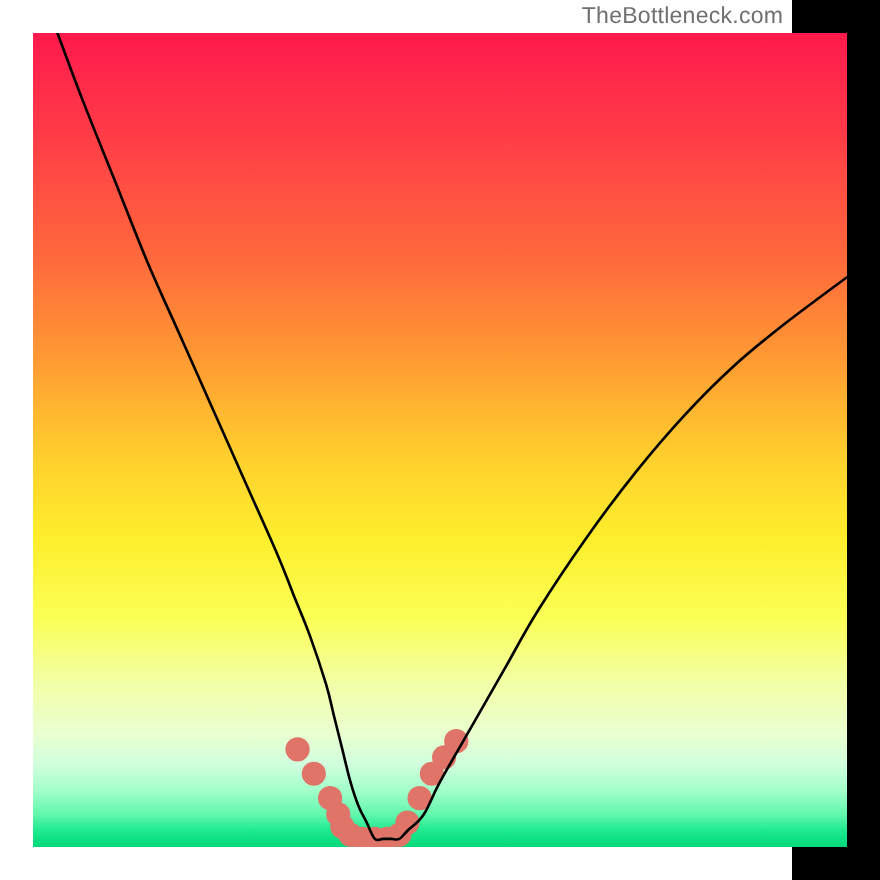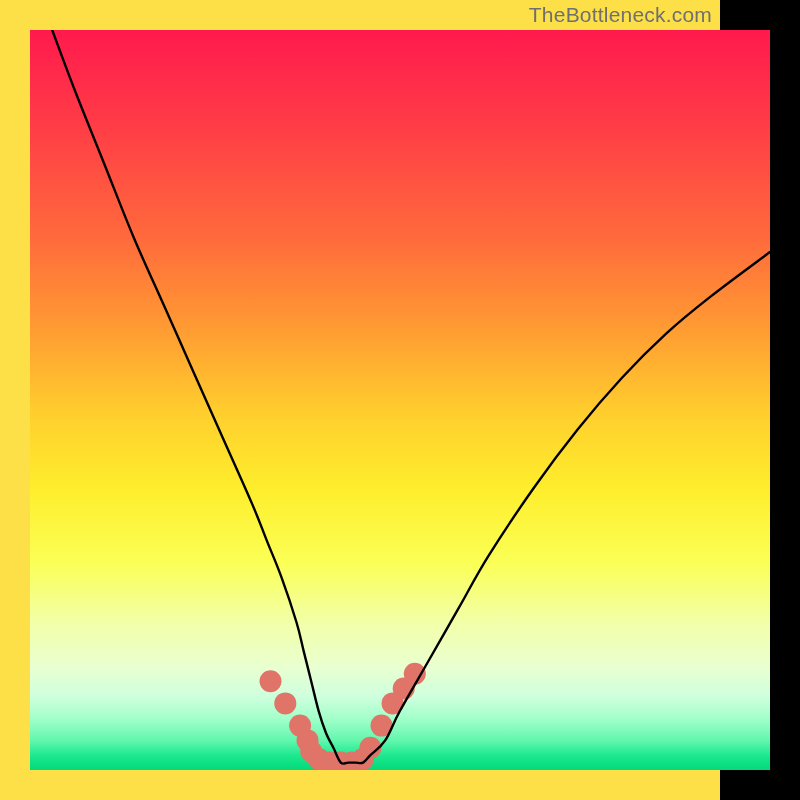--- a/index.html
+++ b/index.html
@@ -10,21 +10,21 @@
     overflow: hidden;
     background: #000;
     font-family: Arial, Helvetica, sans-serif;
   }
   .frame {
     position: absolute;
     top: 0;
     left: 0;
     width: 720px;
     height: 800px;
-    background: #fde047;
+    background: #ffffff;
   }
   .plot-area {
     position: absolute;
     top: 30px;
     left: 30px;
     width: 740px;
     height: 740px;
     background: linear-gradient(
       to bottom,
       #ff1a4d 0%,

